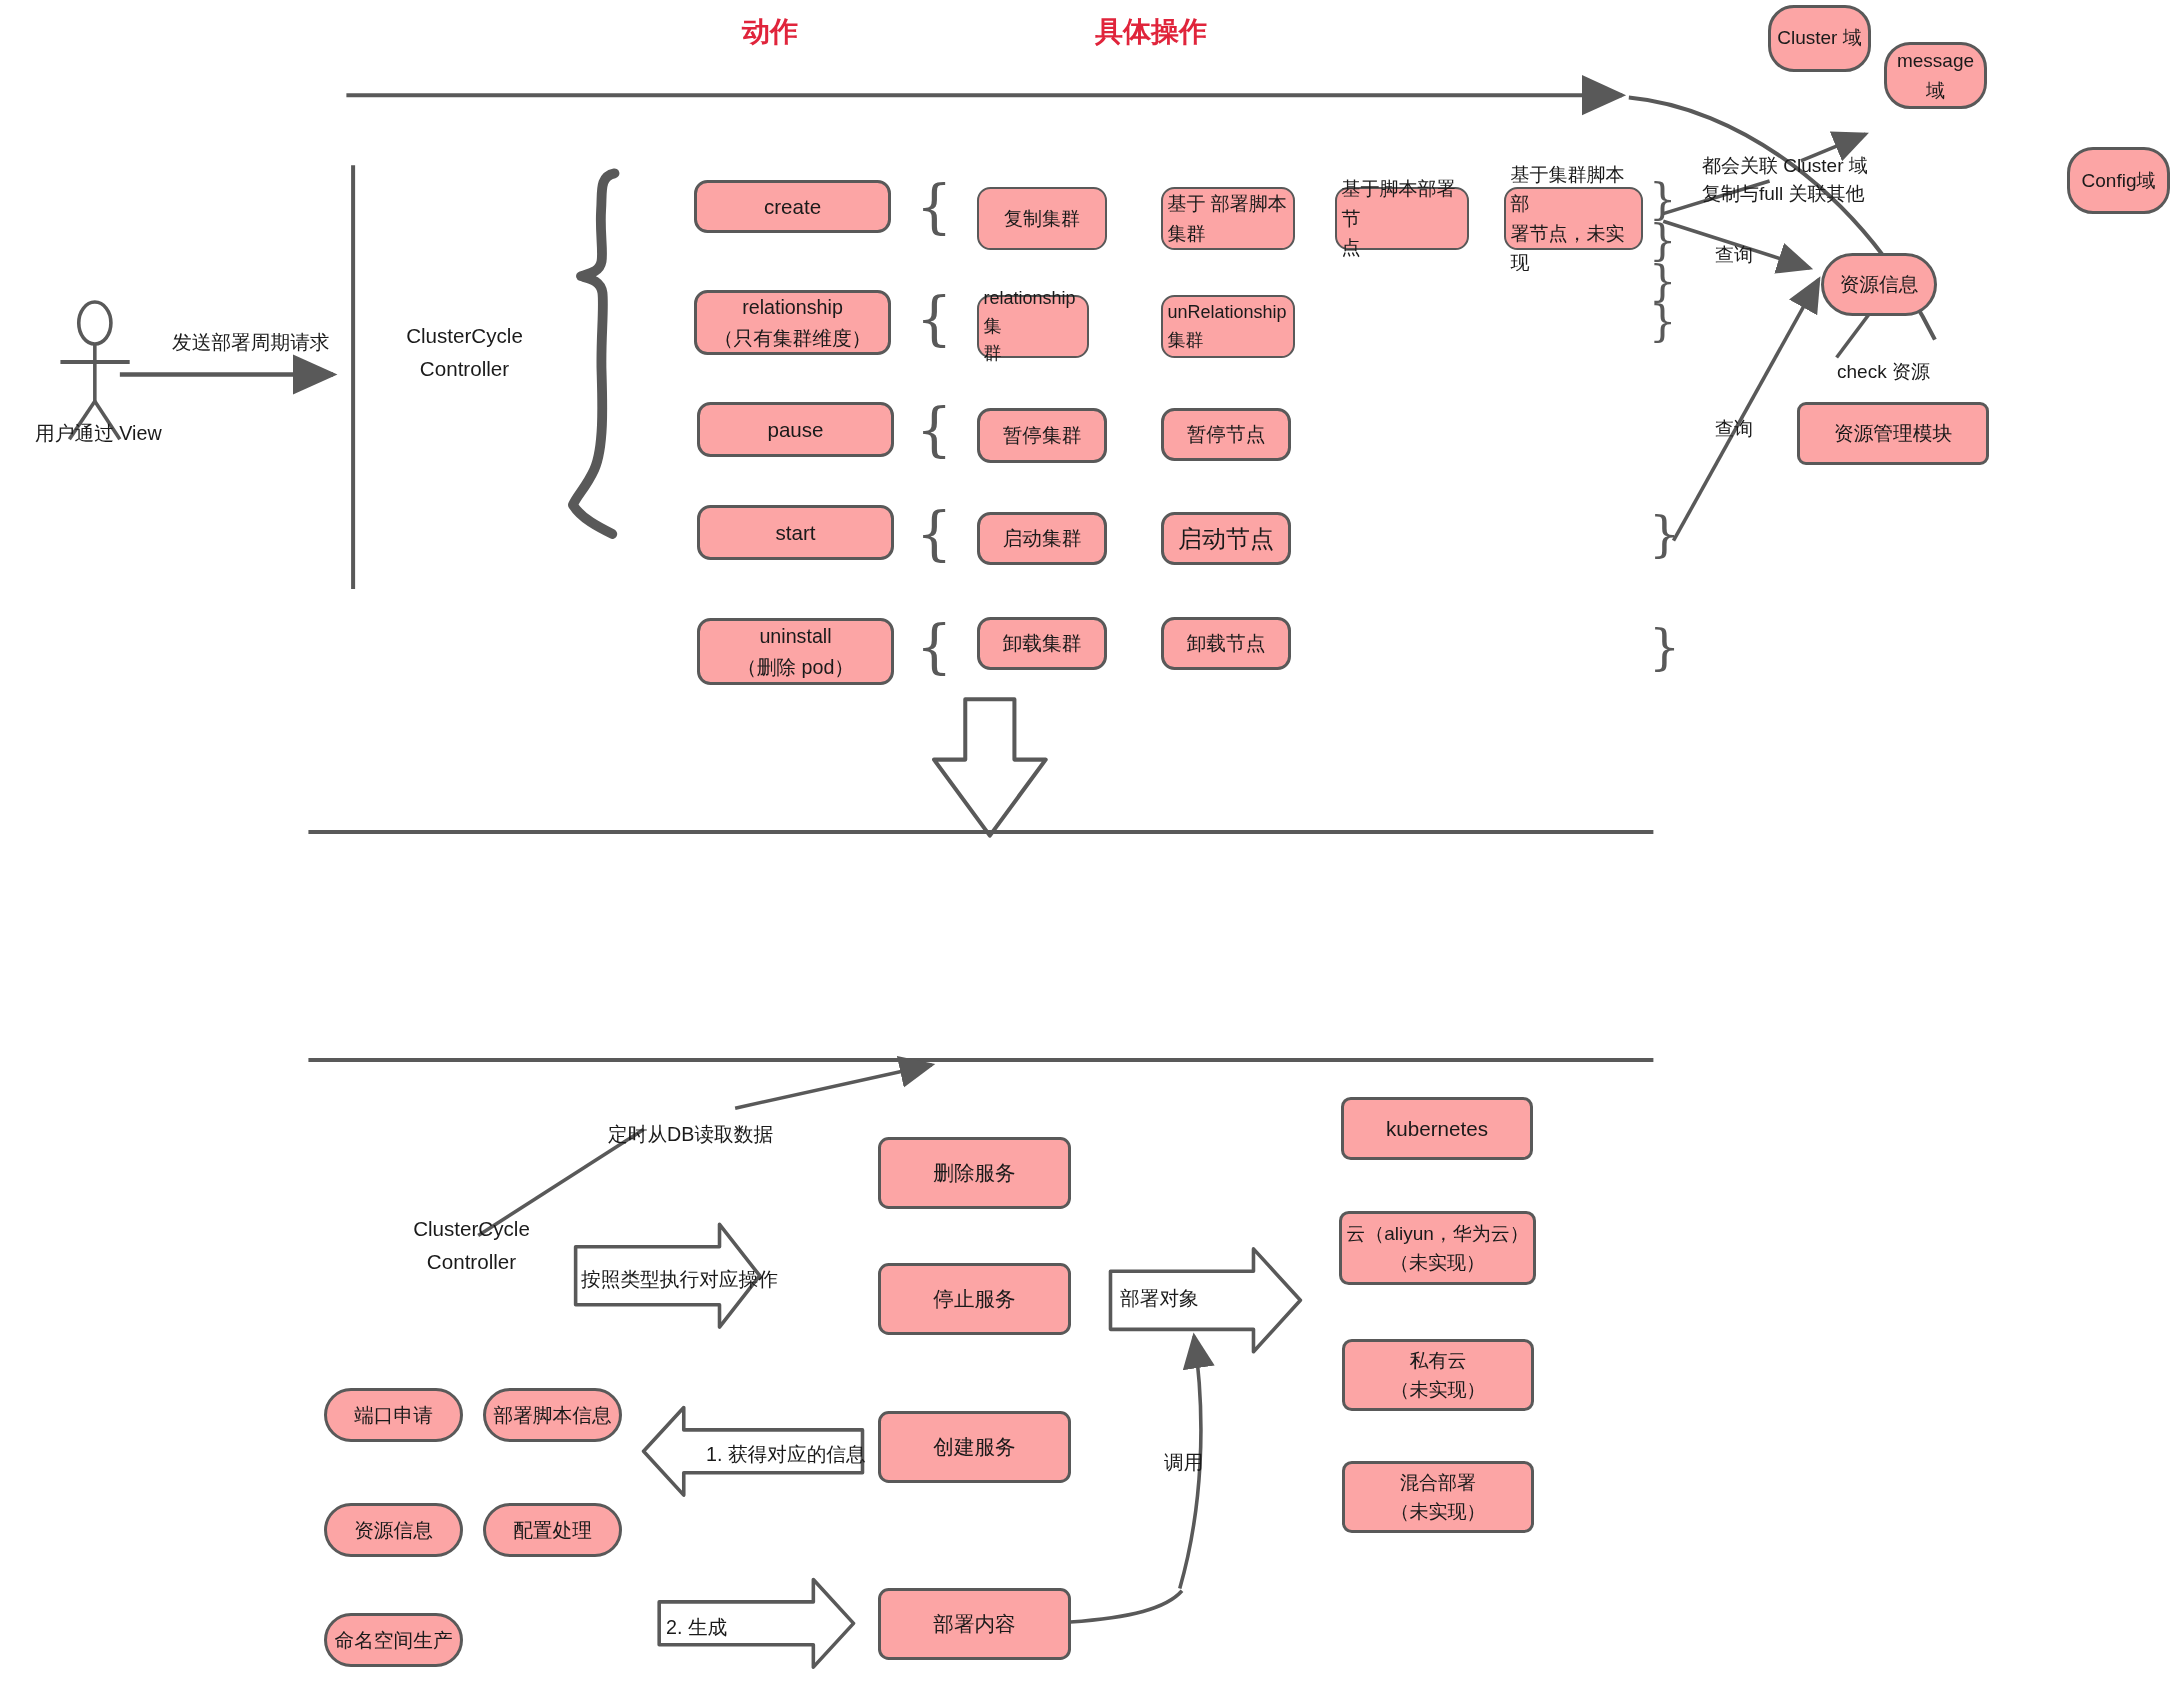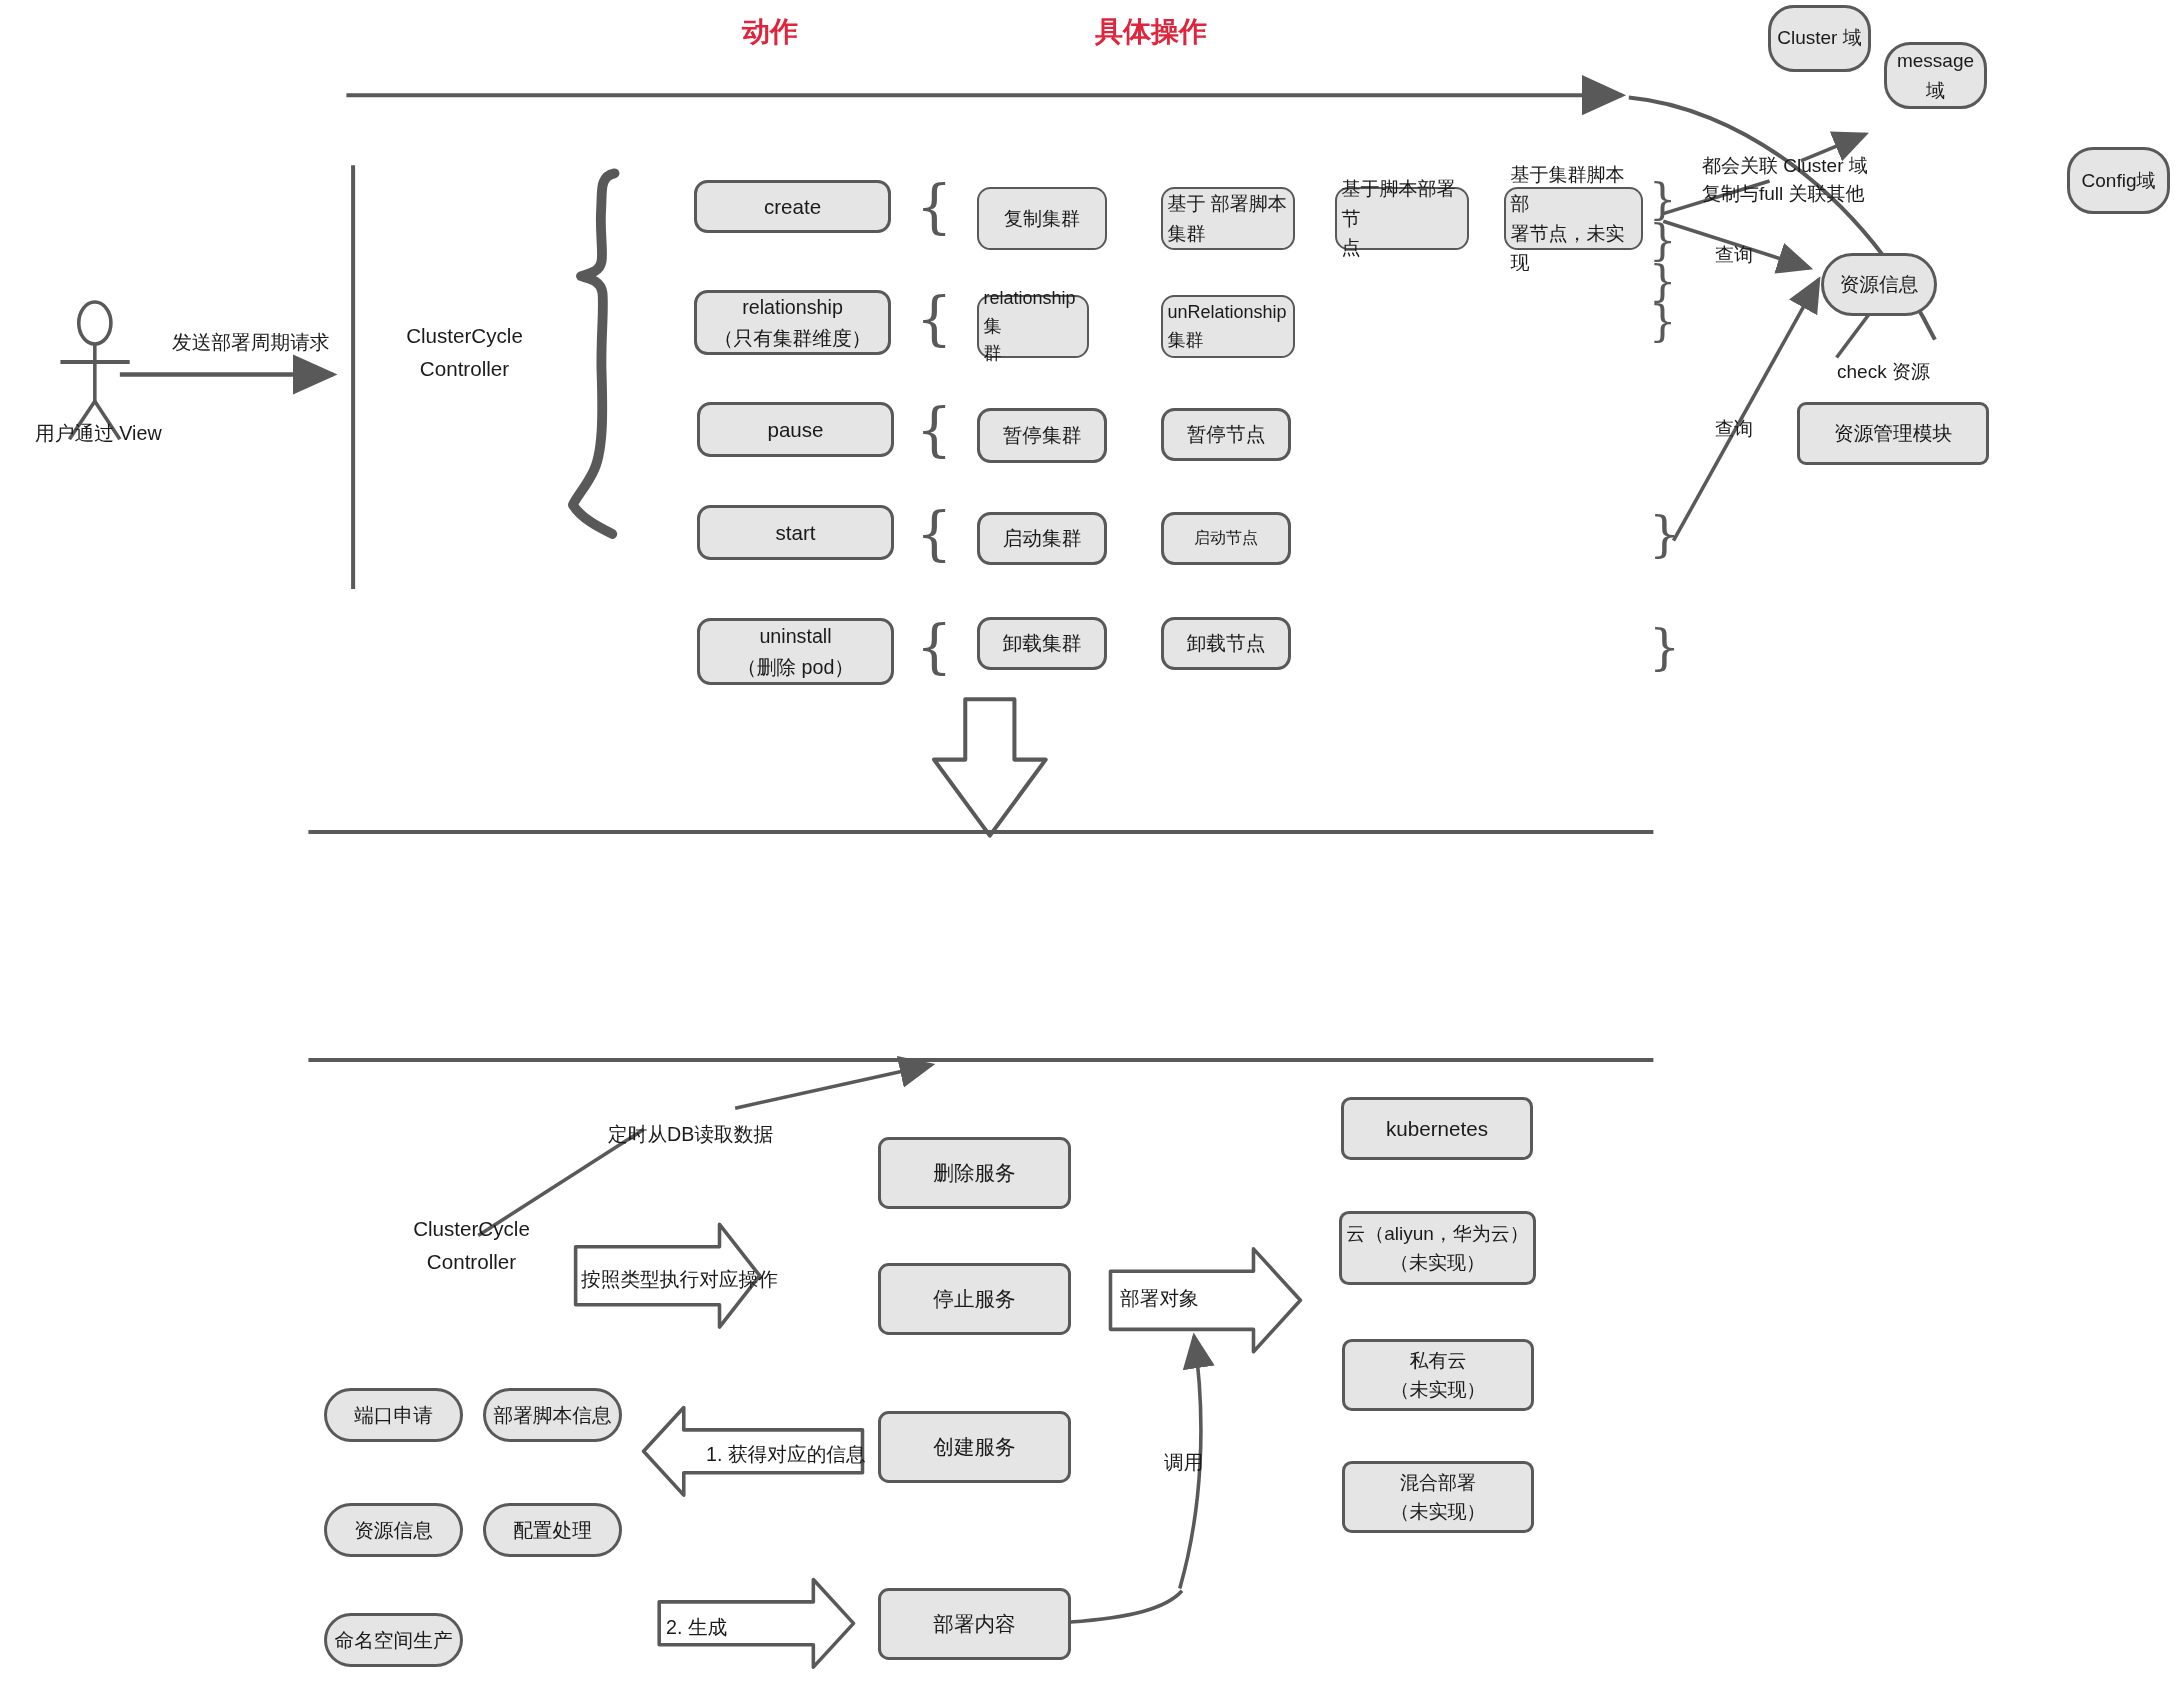--- a/index.html
+++ b/index.html
@@ -1,20 +1,20 @@
 <!DOCTYPE html>
 <html style="font-size:7.2px"><head>
 <meta charset="utf-8">
 <style>
   html,body{margin:0;padding:0;background:#ffffff;}
   body{font-family:"Liberation Sans","DejaVu Sans",sans-serif;}
   #stage{position:relative;width:2183px;height:1681px;background:#ffffff;overflow:hidden;}
   svg.layer{position:absolute;left:0;top:0;width:2183px;height:1681px;pointer-events:none;}
   .node{position:absolute;box-sizing:border-box;display:flex;align-items:center;justify-content:center;
-        text-align:center;color:#1a1a1a;background:#e5e5e5;border:3.1px solid #595959;line-height:1.55;}
+        text-align:center;color:#1a1a1a;background:#fca5a5;border:3.1px solid #595959;line-height:1.55;}
   .rr{border-radius:13.4px;}
   .pill{border-radius:446px;}
   .thin{border-width:2.2px;}
   .lbl{position:absolute;color:#1a1a1a;white-space:pre;line-height:1.5;}
   .hdr{position:absolute;color:#e0243b;font-weight:bold;white-space:nowrap;}
   .brace{position:absolute;color:#595959;font-family:"DejaVu Serif",serif;line-height:1;}
   .ttl{position:absolute;color:#1a1a1a;text-align:center;white-space:pre;line-height:1.6;}
 </style>
 </head>
 <body>
@@ -120,21 +120,21 @@
               justify-content:flex-start;text-align:left;padding-left:4.5px;">relationship集
 群</div>
   <div class="node rr thin" style="left:1161px;top:295px;width:134px;height:63px;font-size:18px;white-space:pre-line;
               justify-content:flex-start;text-align:left;padding-left:4.5px;">unRelationship
 集群</div>
 
   <div class="node rr" style="left:977px;top:408px;width:130px;height:55px;font-size:19.7px;">暂停集群</div>
   <div class="node rr" style="left:1161px;top:408px;width:130px;height:53px;font-size:19.7px;">暂停节点</div>
 
   <div class="node rr" style="left:977px;top:512px;width:130px;height:53px;font-size:19.7px;">启动集群</div>
-  <div class="node rr" style="left:1161px;top:512px;width:130px;height:53px;font-size:16px;">启动节点</div>
+  <div class="node rr" style="left:1161px;top:512px;width:130px;height:53px;font-size:24px;">启动节点</div>
 
   <div class="node rr" style="left:977px;top:617px;width:130px;height:53px;font-size:19.7px;">卸载集群</div>
   <div class="node rr" style="left:1161px;top:617px;width:130px;height:53px;font-size:19.7px;">卸载节点</div>
 
   <div class="brace" style="left:1649px;top:178px;font-size:43px;">}</div>
   <div class="brace" style="left:1649px;top:219px;font-size:43px;">}</div>
   <div class="brace" style="left:1649px;top:260px;font-size:43px;">}</div>
   <div class="brace" style="left:1649px;top:300px;font-size:43px;">}</div>
   <div class="brace" style="left:1649px;top:510px;font-size:49px;">}</div>
   <div class="brace" style="left:1649px;top:623px;font-size:49px;">}</div>

